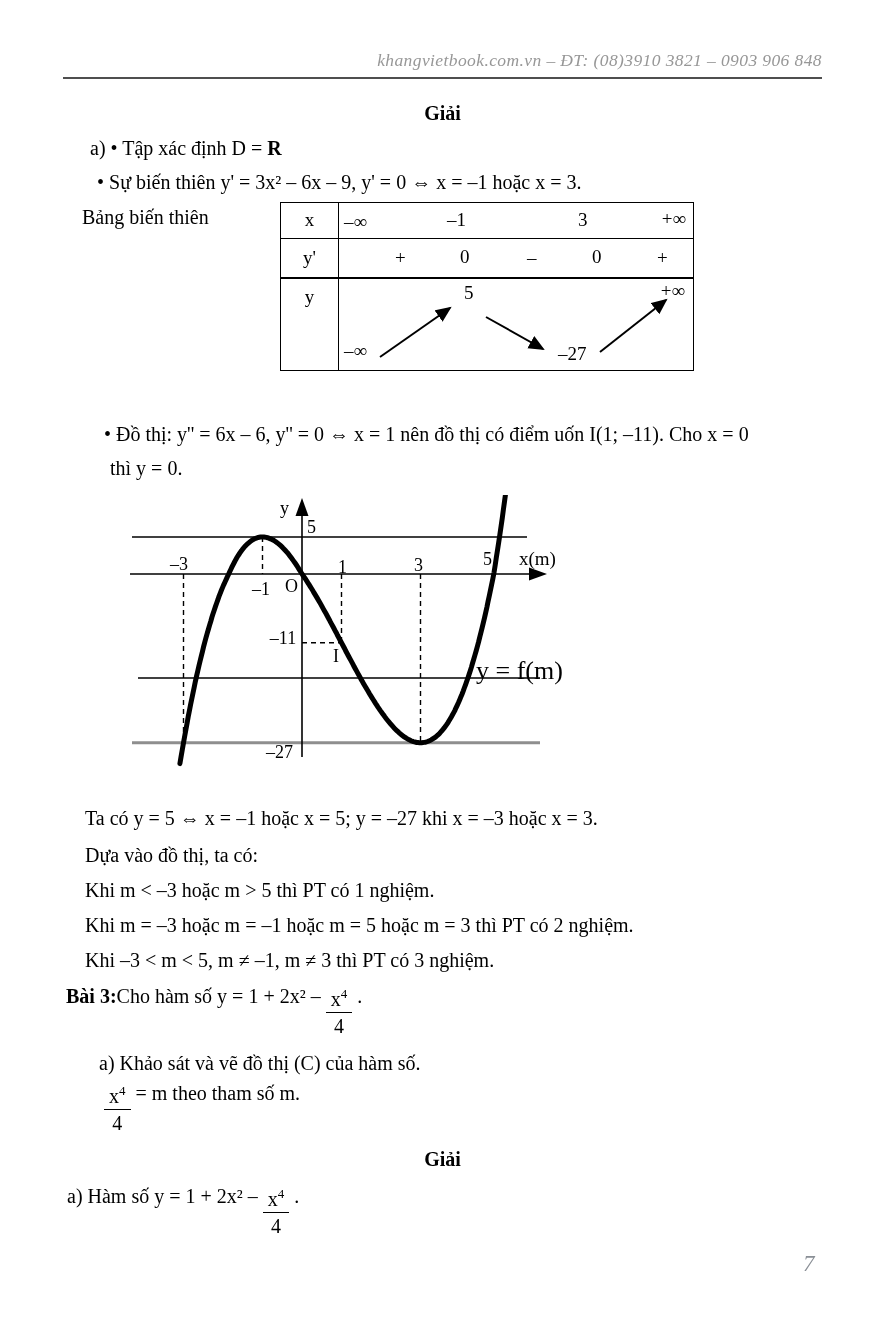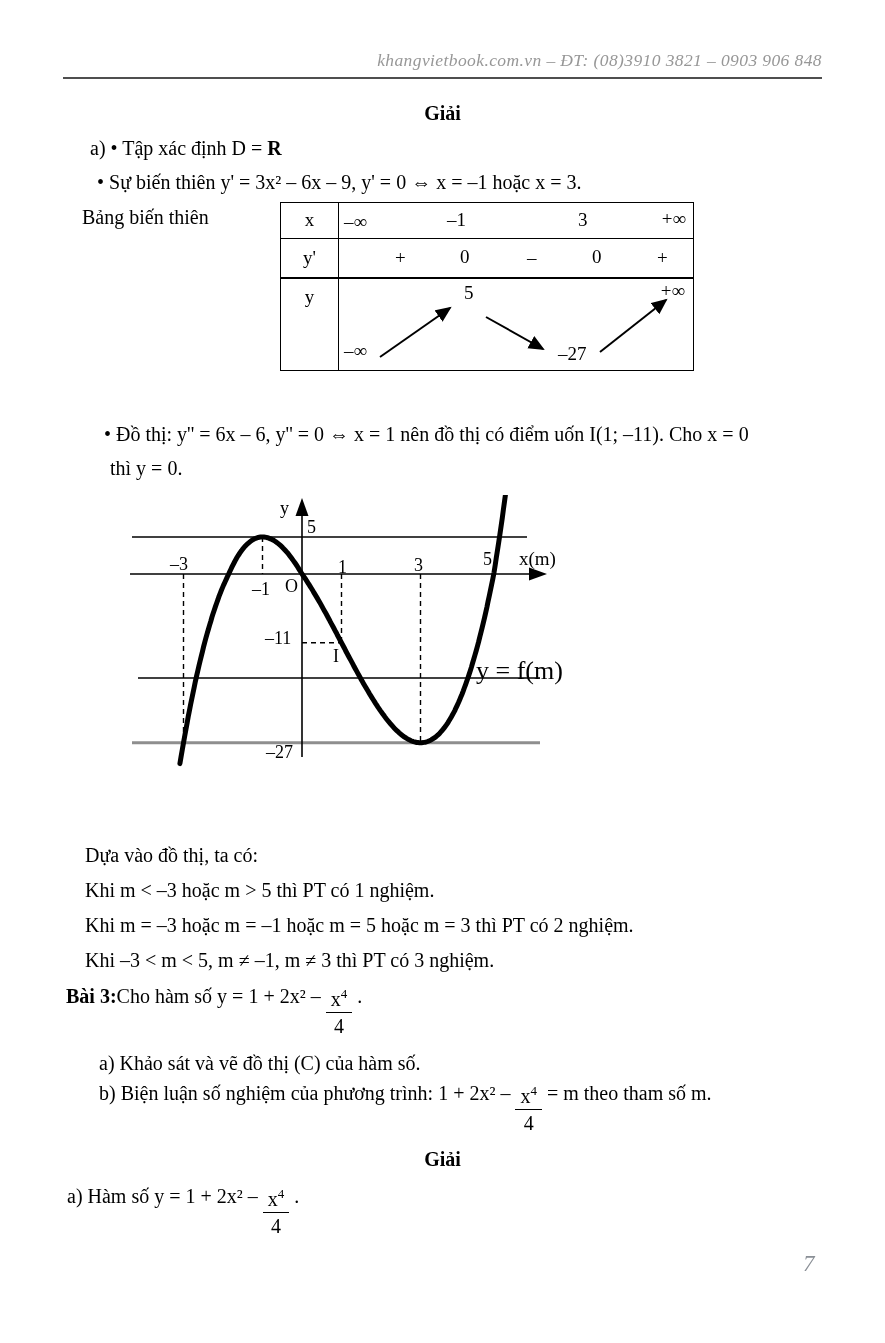--- a/index.html
+++ b/index.html
@@ -102,45 +102,45 @@
       </svg>
     <span class="glab" style="left:155px;top:4px;">y</span>
     <span class="glab" style="left:182px;top:23px;">5</span>
     <span class="glab" style="left:394px;top:54px;font-size:19px;">x(m)</span>
     <span class="glab" style="left:45px;top:60px;">–3</span>
     <span class="glab" style="left:127px;top:85px;">–1</span>
     <span class="glab" style="left:160px;top:82px;">O</span>
     <span class="glab" style="left:213px;top:63px;">1</span>
     <span class="glab" style="left:289px;top:61px;">3</span>
     <span class="glab" style="left:358px;top:55px;">5</span>
-    <span class="glab" style="left:140px;top:134px;width:36px;text-align:left;">–11</span>
+    <span class="glab" style="left:140px;top:134px;width:36px;text-align:center;">–11</span>
     <span class="glab" style="left:208px;top:152px;">I</span>
     <span class="glab" style="left:351px;top:163px;font-size:26px;">y = f(m)</span>
     <span class="glab" style="left:141px;top:248px;">–27</span>
   </div>
 
+  <div class="abs" style="left:85px;top:806px;">Ta có y = 5 ⇔ x = –1 hoặc x = 5; y = –27 khi x = –3 hoặc x = 3.</div>
   <div class="abs" style="left:85px;top:843px;">Dựa vào đồ thị, ta có:</div>
   <div class="abs" style="left:85px;top:878px;">Khi m &lt; –3 hoặc m &gt; 5 thì PT có 1 nghiệm.</div>
   <div class="abs" style="left:85px;top:913px;">Khi m = –3 hoặc m = –1 hoặc m = 5 hoặc m = 3 thì PT có 2 nghiệm.</div>
   <div class="abs" style="left:85px;top:948px;">Khi –3 &lt; m &lt; 5, m ≠ –1, m ≠ 3 thì PT có 3 nghiệm.</div>
 
   <div class="frow" style="left:66px;top:985px;">
     <b>Bài 3:</b>
       <span> Cho hàm số y = 1 + 2x² – </span>
       <span class="frac">
         <span class="num"><span>x</span><sup>4</sup></span>
         <span class="den">4</span>
       </span>
       <span> .</span>
   </div>
 
   <div class="abs" style="left:99px;top:1051px;">a) Khảo sát và vẽ đồ thị (C) của hàm số.</div>
 
   <div class="frow" style="left:99px;top:1082px;">
-    <span>b) Biện luận số nghiệm của phương trình: 1 + 2x² – </span>
       <span class="frac">
         <span class="num"><span>x</span><sup>4</sup></span>
         <span class="den">4</span>
       </span>
       <span> = m theo tham số m.</span>
   </div>
 
   <div class="abs heading" style="top:1147px;">Giải</div>
 
   <div class="frow" style="left:67px;top:1185px;">

